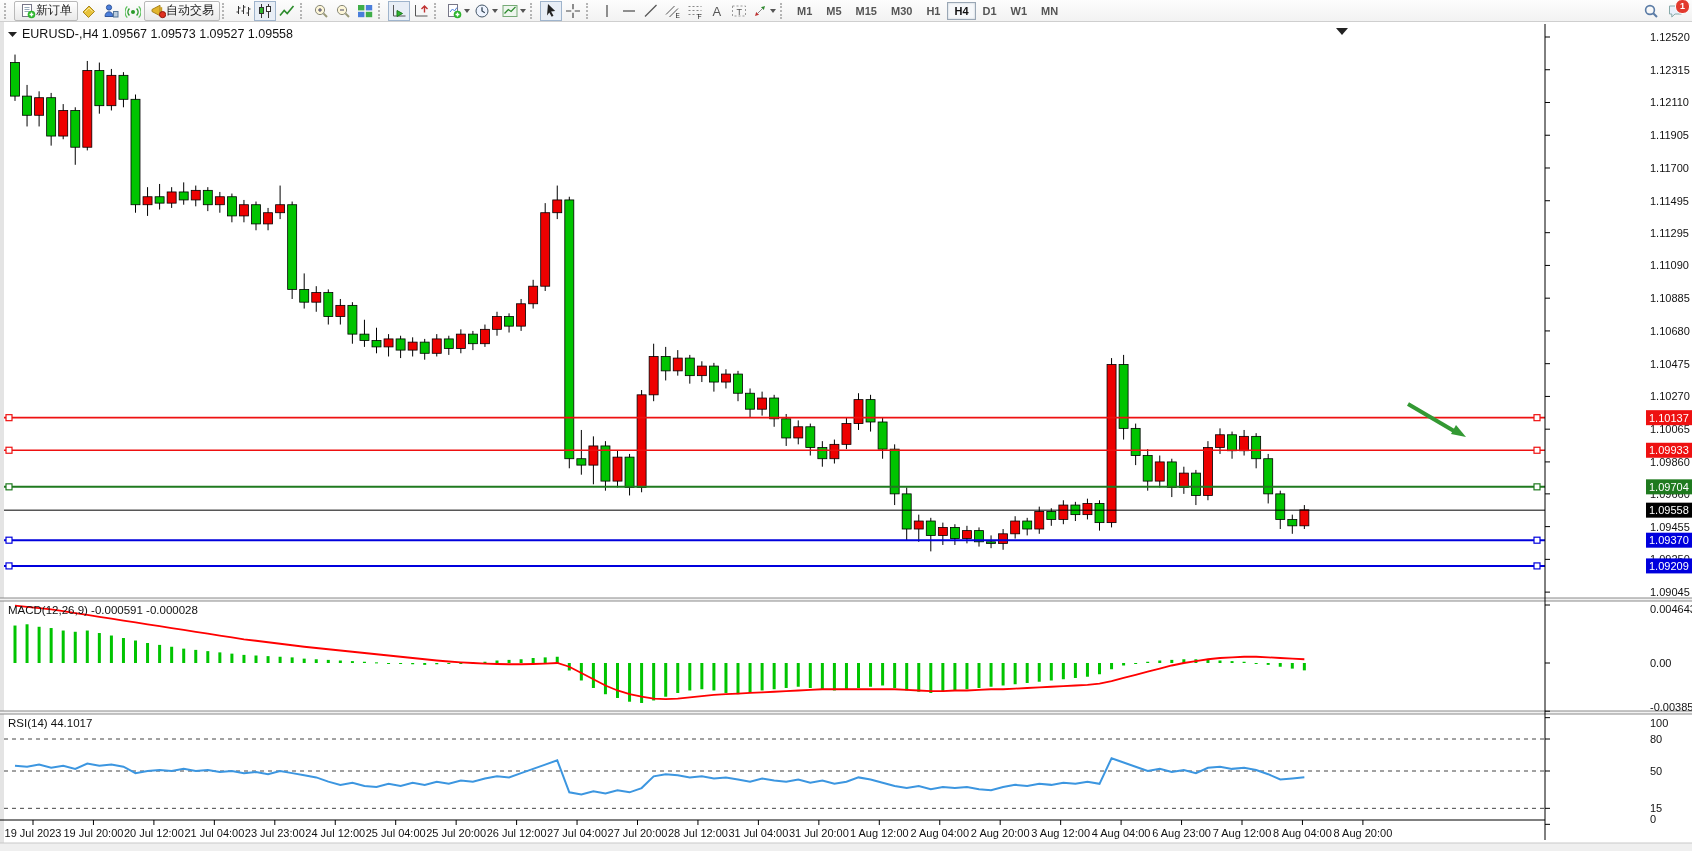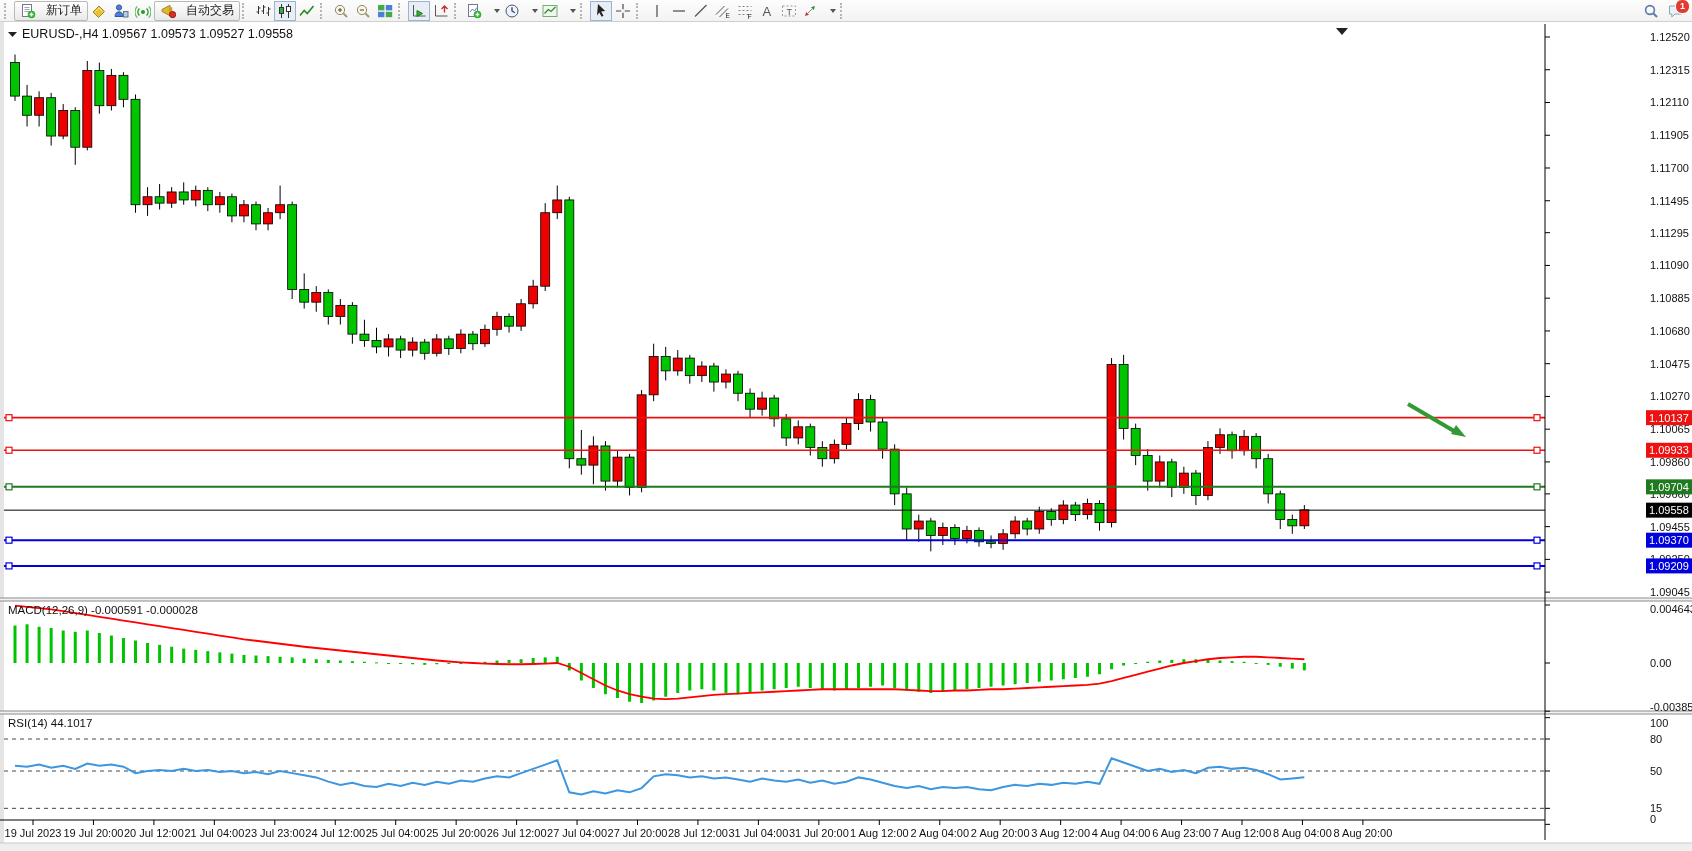--- a/index.html
+++ b/index.html
@@ -3,21 +3,21 @@
 <meta charset="utf-8">
 <style>
   html,body{margin:0;padding:0;width:1692px;height:851px;overflow:hidden;
     font-family:"Liberation Sans",sans-serif;background:#ececec;}
   #toolbar{position:absolute;top:0;left:0;width:1692px;height:22px;
     background:linear-gradient(#fdfdfd,#f2f2f2);border-bottom:1px solid #cfcfcf;
     display:flex;align-items:center;box-sizing:border-box;padding-left:2px;}
   .tb-handle{width:5px;height:16px;border-left:2px dotted #b5b5b5;margin:0 3px 0 2px;}
   .tb-group{display:flex;align-items:center;height:22px;}
   .tb-btn{height:20px;min-width:22px;display:flex;align-items:center;justify-content:center;
-    border:1px solid transparent;background:transparent;padding:0 1px;gap:10px;cursor:default;}
+    border:1px solid transparent;background:transparent;padding:0 1px;gap:0;cursor:default;}
   .tb-btn.active{background:#e8eef6;border-color:#9fb4cc;}
   .tb-btn.text{padding:0 5px;border:1px solid #b9b9b9;border-radius:2px;
     background:linear-gradient(#ffffff,#e9e9e9);font-size:12px;color:#222;}
   .tb-btn .lbl{font-size:12px;color:#222;white-space:nowrap;}
   .caret{width:0;height:0;border-left:3px solid transparent;border-right:3px solid transparent;
     border-top:4px solid #555;margin-left:2px;}
   .tf-btn{height:18px;min-width:25px;font-weight:bold;font-size:11px;color:#555;
     background:transparent;border:1px solid transparent;display:flex;align-items:center;
     justify-content:center;font-family:"Liberation Sans",sans-serif;}
   .tf-btn.active{background:#f6f8fa;border-color:#9aa7b5;color:#111;box-shadow:inset 0 0 2px #b8c2cc;}
@@ -225,20 +225,31 @@
       <button class="tb-btn">
         <svg viewBox="0 0 16 16" width="16" height="16">
           <path d="M3 13l4-1.2L4.2 9z" fill="#c03030"></path>
           <path d="M13 3L9 4.2 11.8 7z" fill="#2d8a2d"></path>
           <line x1="5.5" y1="10.5" x2="10.5" y2="5.5" stroke="#888"></line>
         </svg>
         <span class="caret"></span>
       </button>
     </div>
     <div class="tb-handle"></div>
+    <div class="tb-group">
+      <button class="tf-btn">M1</button>
+      <button class="tf-btn">M5</button>
+      <button class="tf-btn">M15</button>
+      <button class="tf-btn">M30</button>
+      <button class="tf-btn">H1</button>
+      <button class="tf-btn active">H4</button>
+      <button class="tf-btn">D1</button>
+      <button class="tf-btn">W1</button>
+      <button class="tf-btn">MN</button>
+    </div>
     <div id="tb-right">
       <button class="tb-btn">
         <svg viewBox="0 0 16 16" width="16" height="16">
           <circle cx="7" cy="7" r="4.4" fill="none" stroke="#5b7ca6" stroke-width="1.6"></circle>
           <line x1="10.2" y1="10.2" x2="14" y2="14" stroke="#5b7ca6" stroke-width="2"></line>
         </svg>
       </button>
       <div id="chat-wrap">
         <svg viewBox="0 0 16 16" width="16" height="16">
           <path d="M1.5 3h12v8H7l-3.2 3v-3H1.5z" fill="#e9f0fa" stroke="#8aa"></path>

